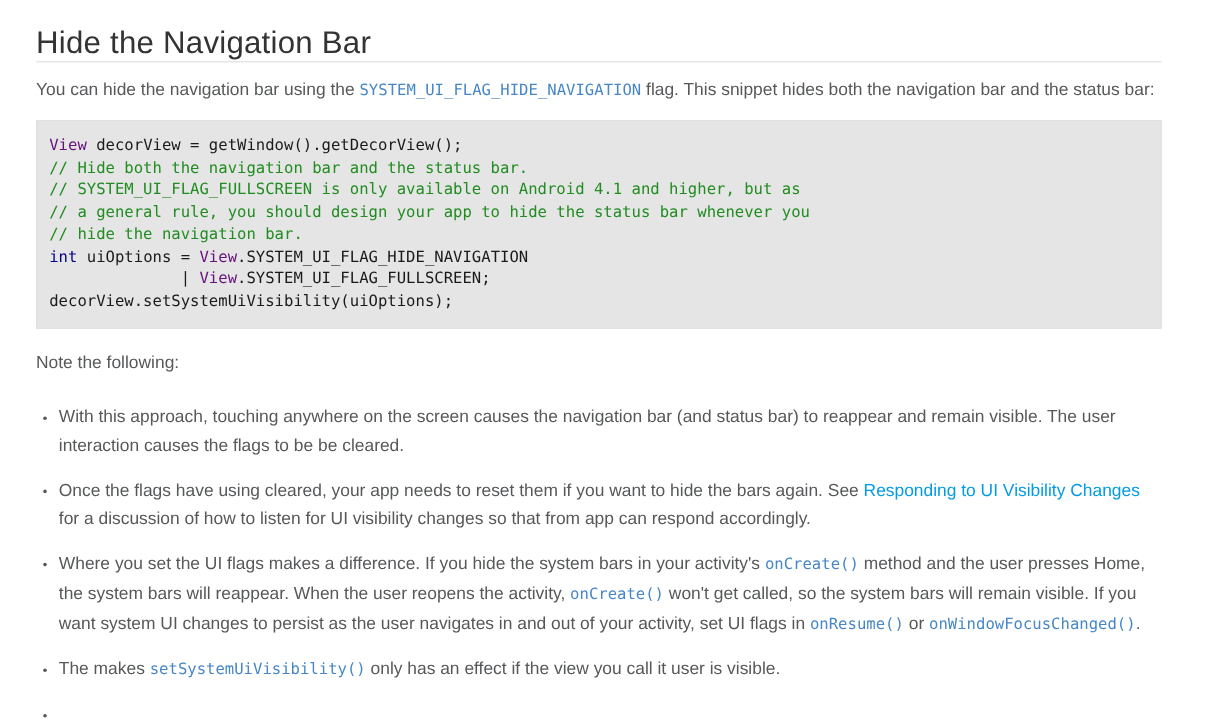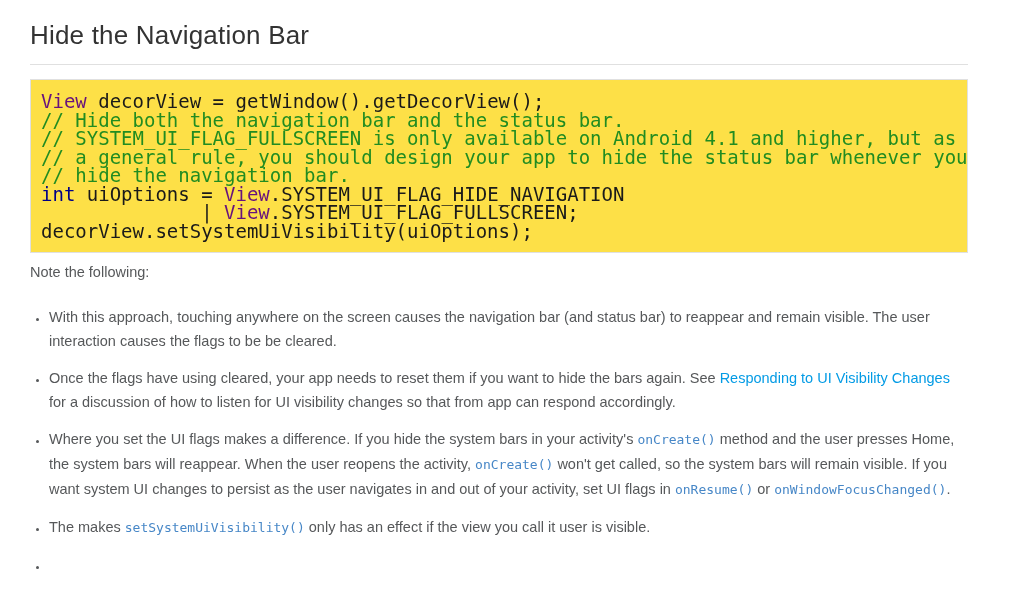--- a/index.html
+++ b/index.html
@@ -13,21 +13,20 @@
   }
   .content {
     padding: 20px 0 0 30px;
     width: 998px;
   }
   h1.page-title {
     font-size: 26px;
     font-weight: 400;
     color: var(--title-color, #333333);
     letter-spacing: 0.2px;
-    margin-bottom: 13px;
   }
   .divider {
     border: none;
     border-top: 1px solid #e0e0e0;
     width: 938px;
     margin-bottom: 13px;
   }
   p.intro, p.note-intro {
     font-size: 14.5px;
     line-height: 21px;
@@ -43,51 +42,52 @@
     cursor: pointer;
   }
   .textlink {
     color: var(--link-color, #039be5);
     text-decoration: none;
     cursor: pointer;
   }
   .codeblock {
     margin-top: 14px;
     width: 938px;
-    background: #fde047;
+    background: #e5e5e5;
     border: 1px solid #e0e0e0;
     padding: 12px 10px;
-    font-size: 19px;
+    font-size: 13px;
     line-height: 18.5px;
     color: var(--code-plain, #1a1a1a);
     white-space: pre;
     overflow: hidden;
   }
   .codeblock .kwd { color: var(--code-kwd, #000088); }
   .codeblock .typ { color: var(--code-typ, #67127d); }
   .codeblock .com { color: var(--code-com, #218c21); }
-  p.note-intro { margin-top: 9px; }
+  p.note-intro { margin-top: 19px; }
   ul.notes {
     margin-top: 22px;
     padding-left: 19px;
     max-width: 938px;
   }
   ul.notes li {
     font-size: 14.5px;
     line-height: 24px;
     margin-bottom: 13px;
   }
   ul.notes li::marker { font-size: 11px; }
 </style>
 </head>
 <body>
 
 <div class="content">
   <h1 class="page-title">Hide the Navigation Bar</h1>
   <hr class="divider">
+  <p class="intro"><span>You can hide the navigation bar using the </span><a class="codelink">SYSTEM_UI_FLAG_HIDE_NAVIGATION</a><span> flag. This snippet hides both the navigation bar and the status bar:</span></p>
   <pre class="codeblock" id="codeblock"><span class="typ">View</span><span class="pln"> decorView = getWindow().getDecorView();</span>
 <span class="com">// Hide both the navigation bar and the status bar.</span>
 <span class="com">// SYSTEM_UI_FLAG_FULLSCREEN is only available on Android 4.1 and higher, but as</span>
 <span class="com">// a general rule, you should design your app to hide the status bar whenever you</span>
 <span class="com">// hide the navigation bar.</span>
 <span class="kwd">int</span><span class="pln"> uiOptions = </span><span class="typ">View</span><span class="pln">.SYSTEM_UI_FLAG_HIDE_NAVIGATION</span>
 <span class="pln">              | </span><span class="typ">View</span><span class="pln">.SYSTEM_UI_FLAG_FULLSCREEN;</span>
 <span class="pln">decorView.setSystemUiVisibility(uiOptions);</span></pre>
   <p class="note-intro">Note the following:</p>
   <ul class="notes" id="notes-list">

